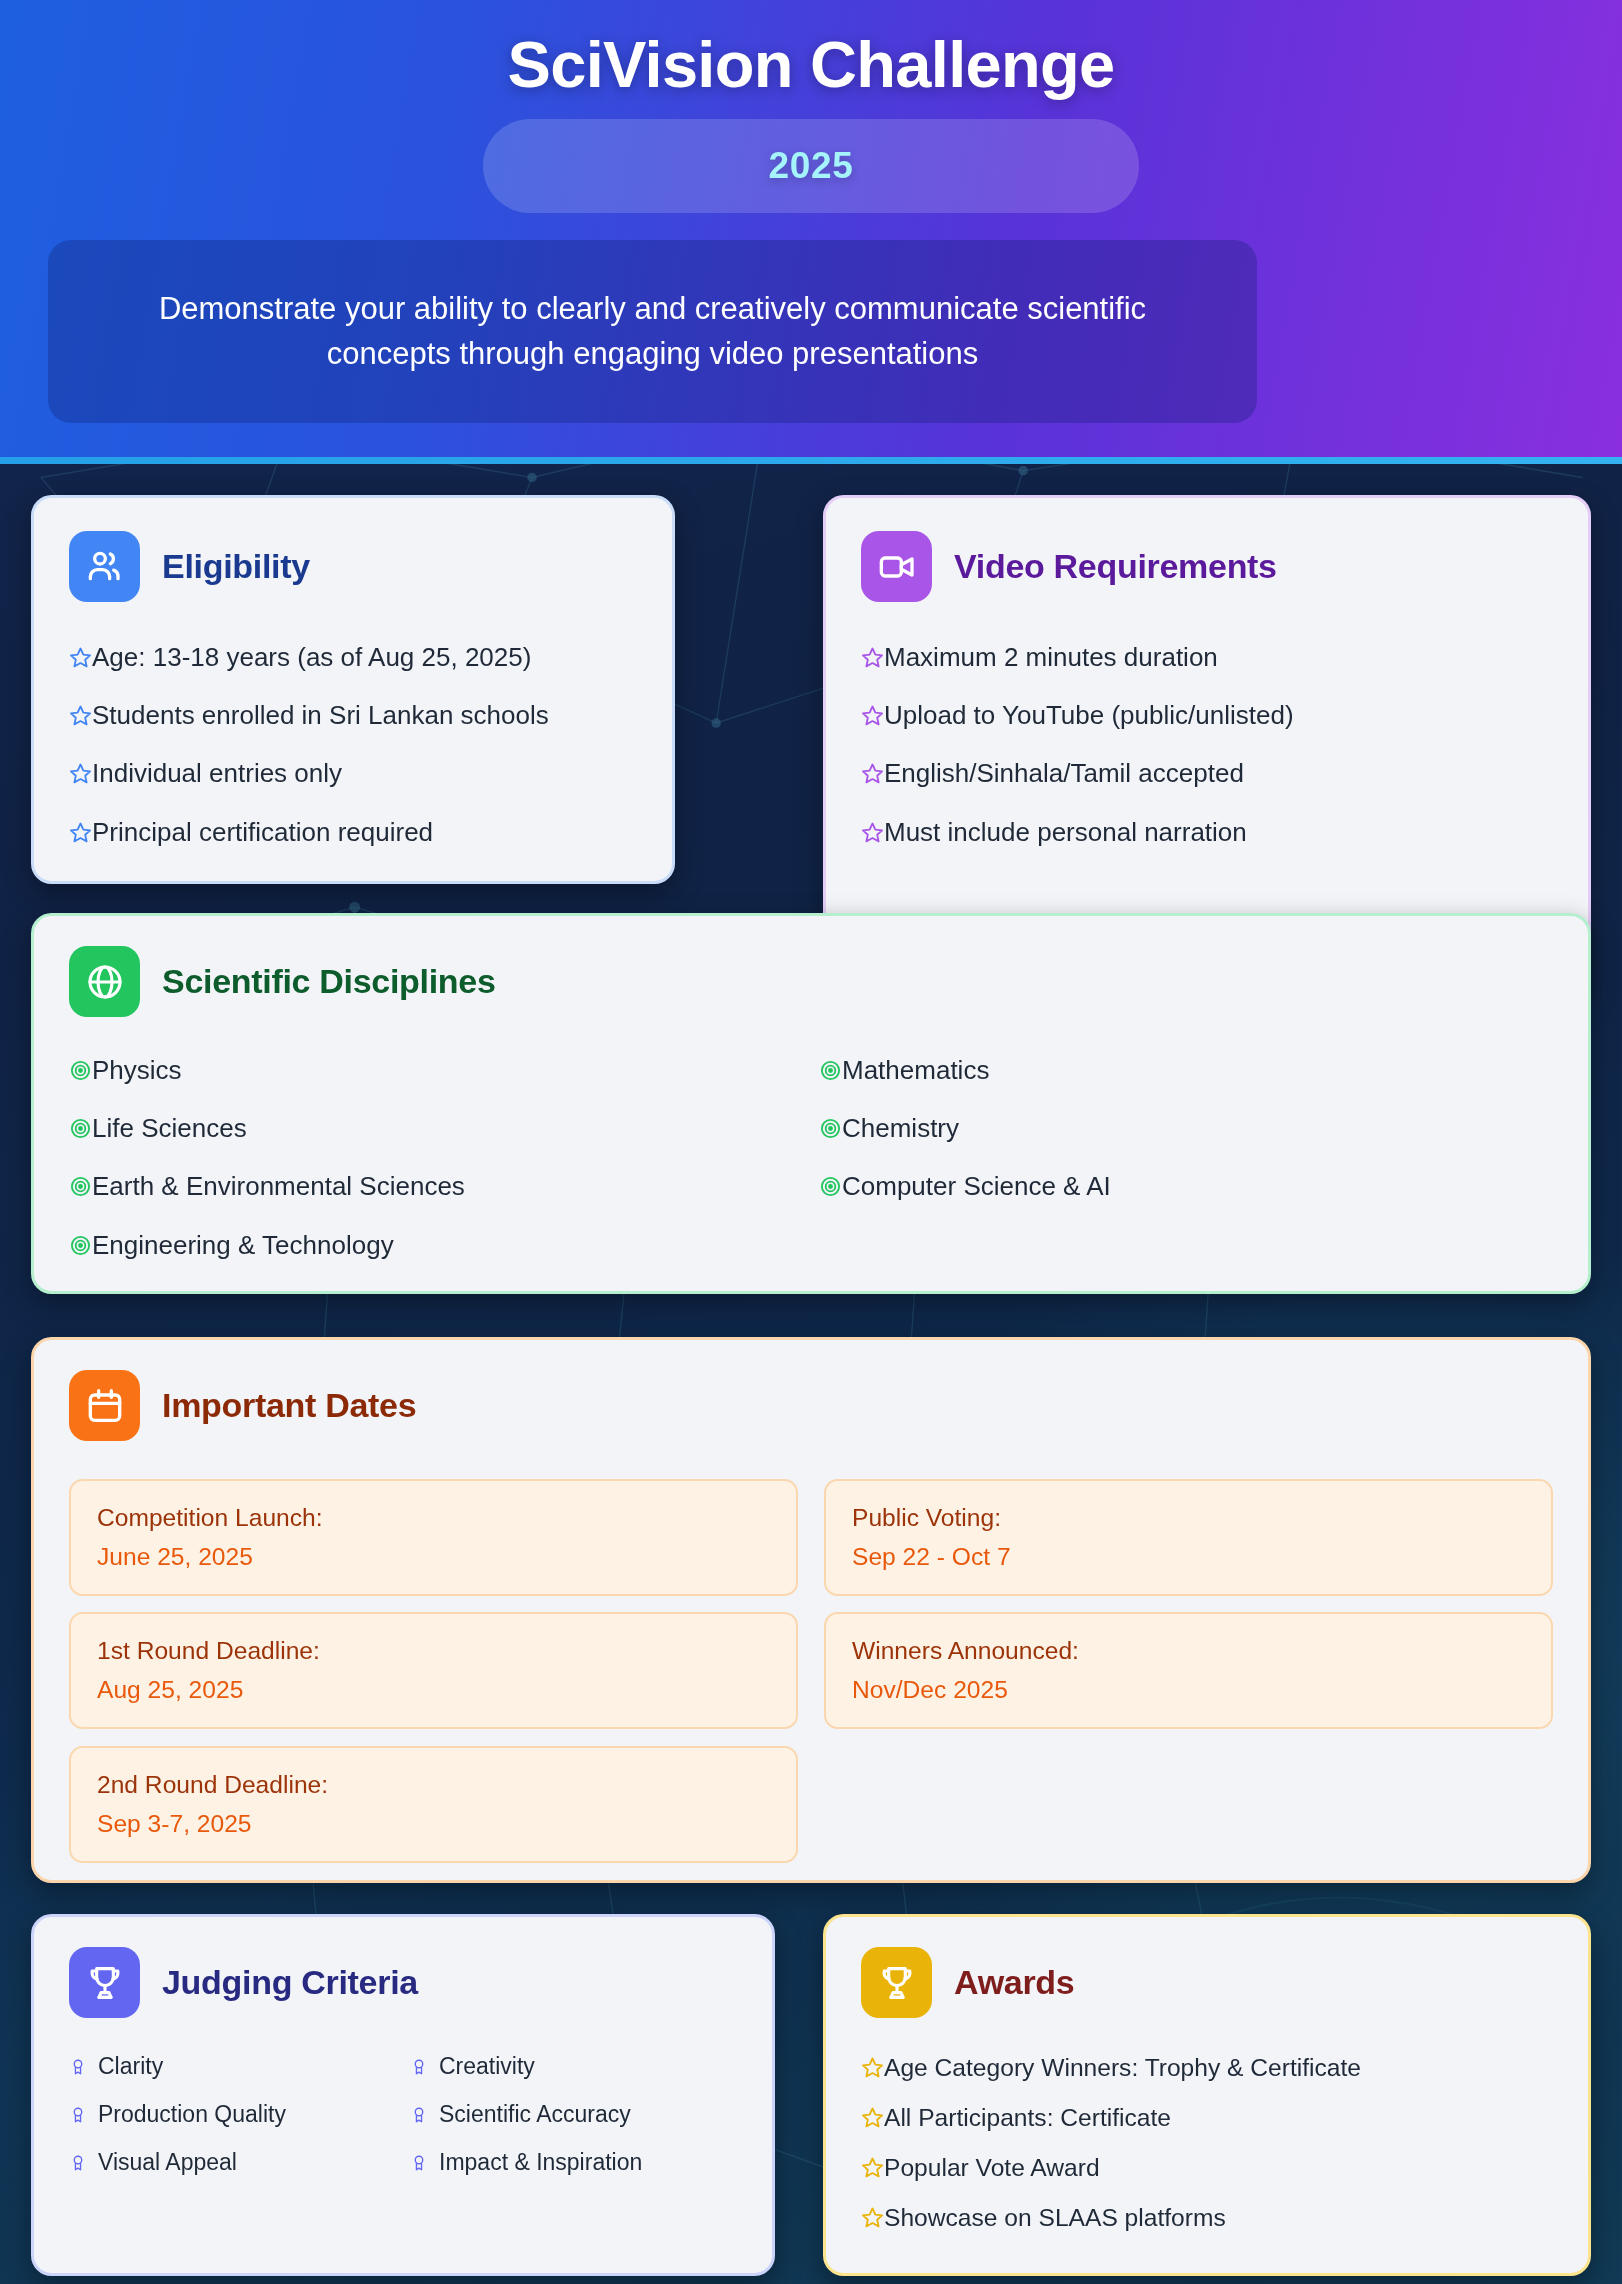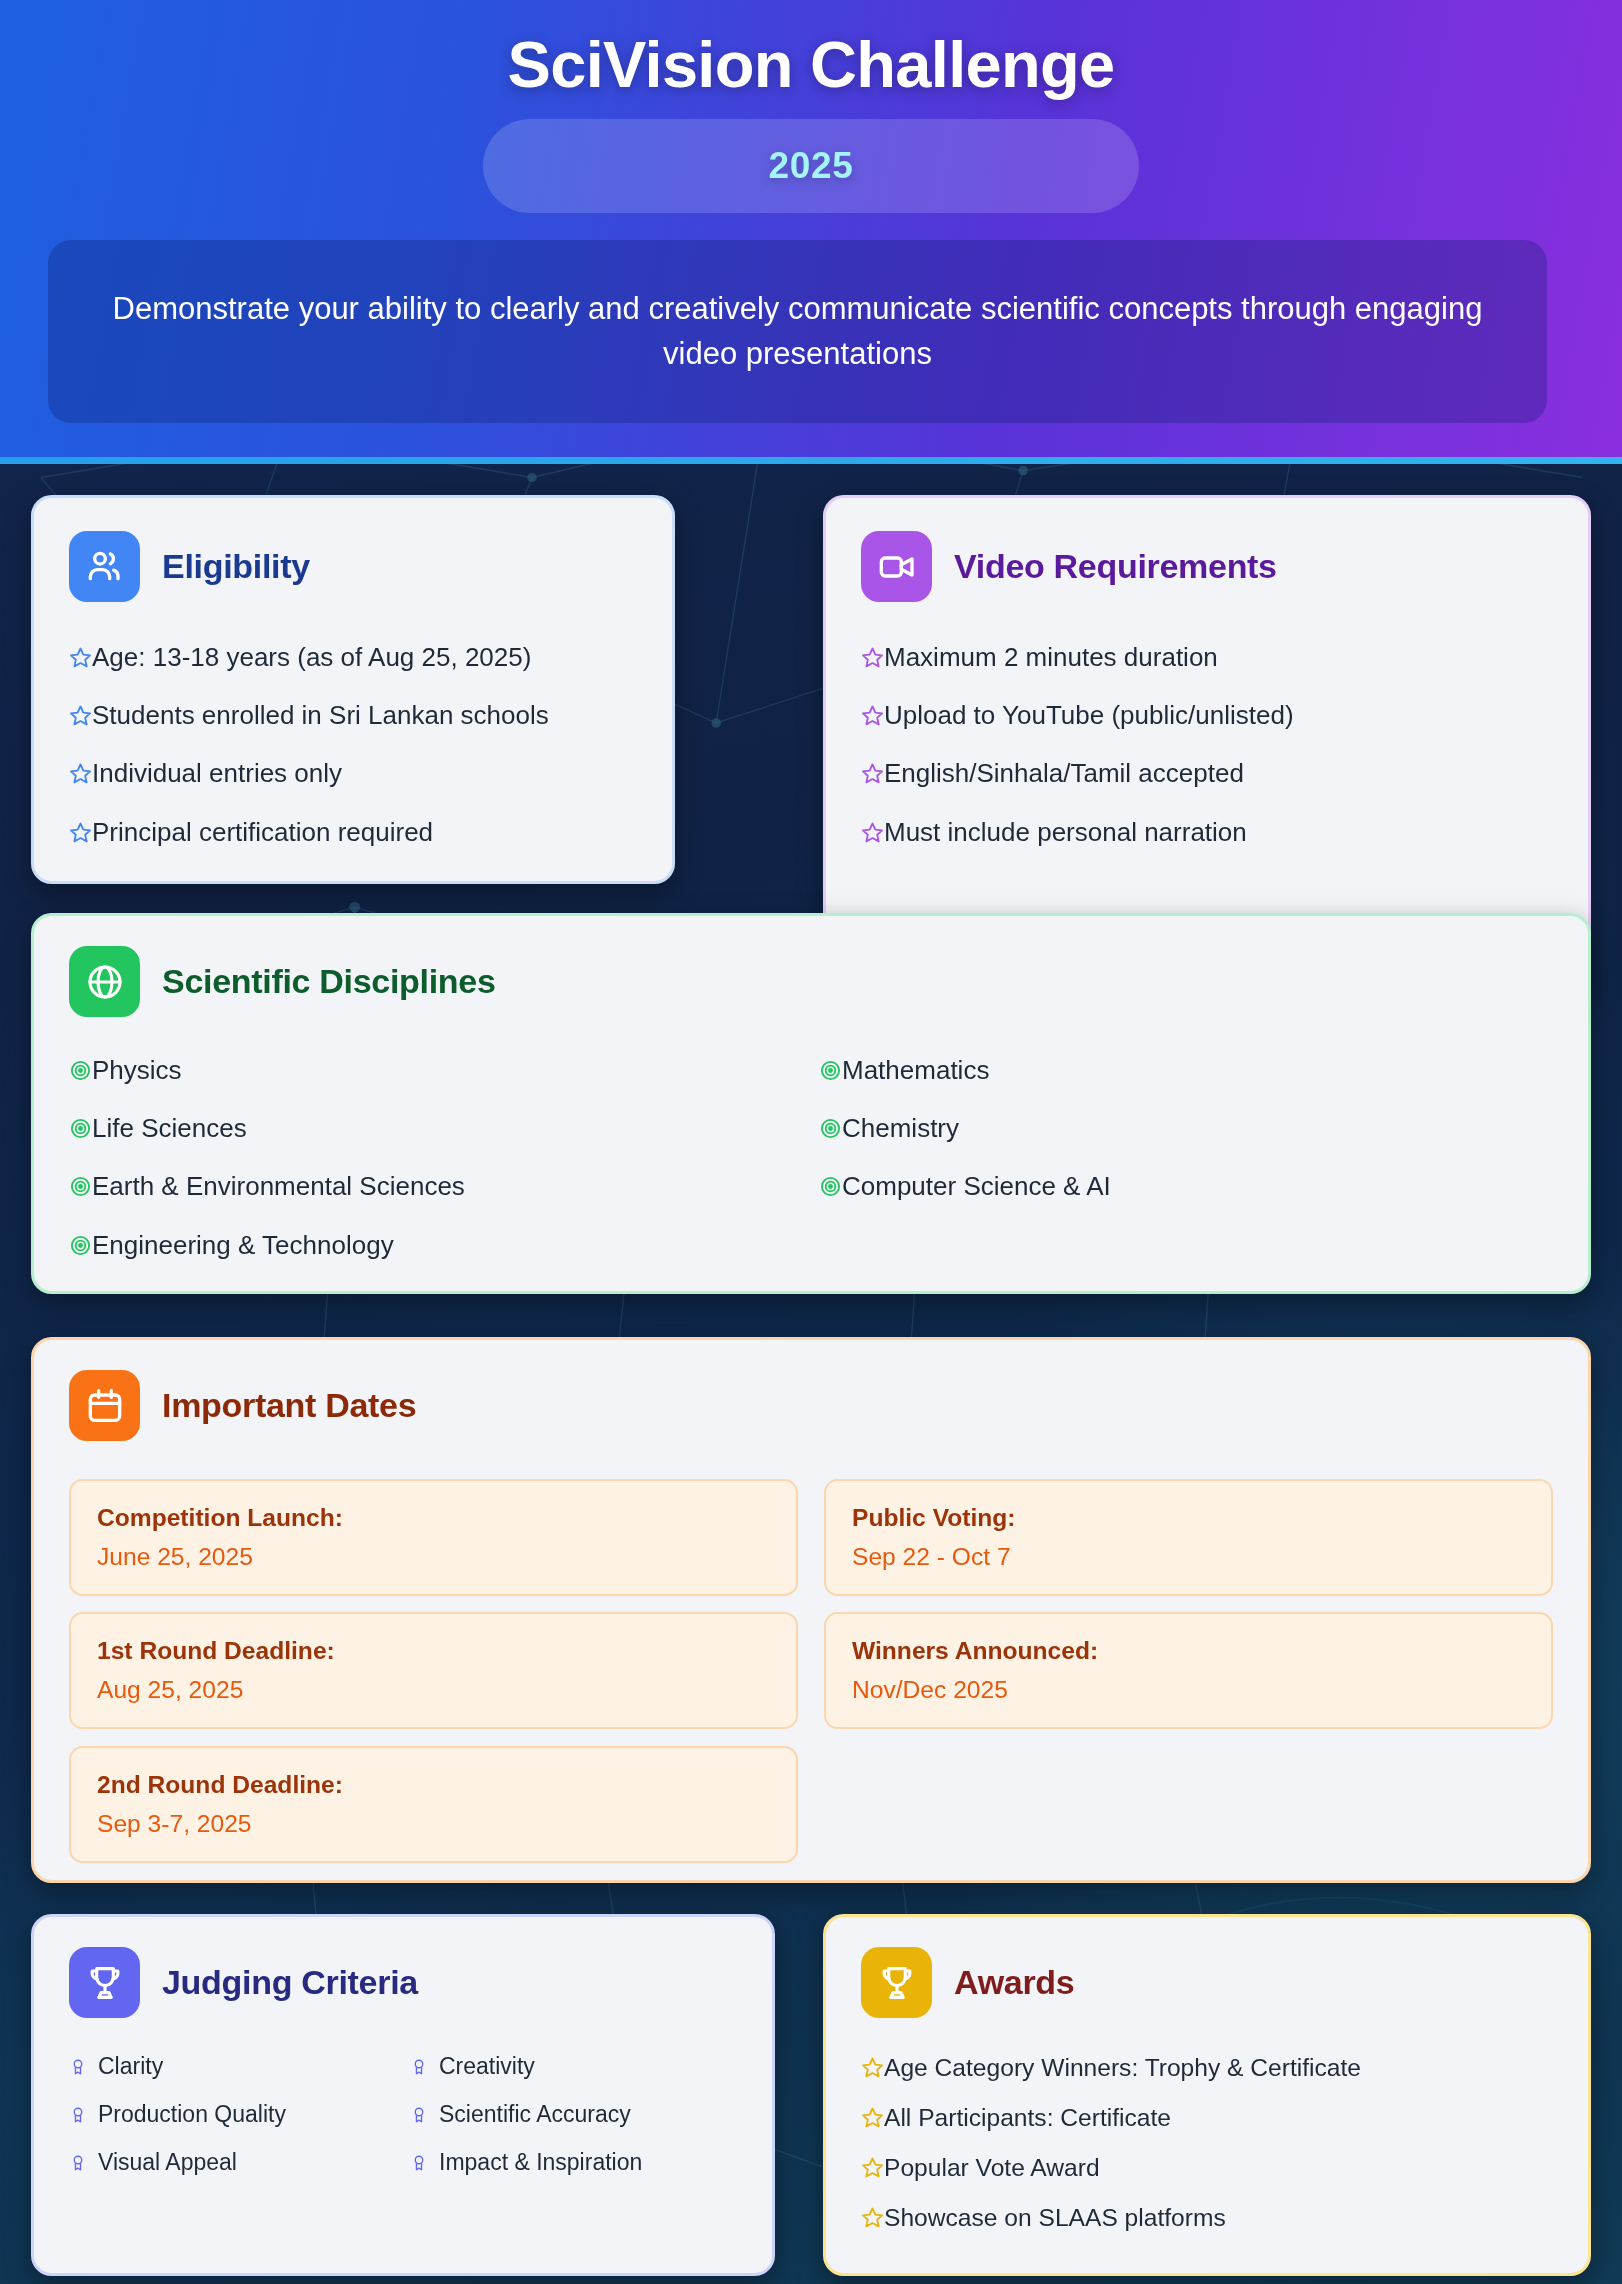--- a/index.html
+++ b/index.html
@@ -70,21 +70,21 @@
     font-size: 37px;
     font-weight: 800;
     color: #a6f4fb;
     letter-spacing: 0.7px;
     text-shadow: 0 2.7px 9.6px rgba(0,0,0,.22);
   }
 
   #subtitle-box {
     position: absolute;
     left: 48px; top: 240px;
-    width: 1499px; height: 183px;
+    width: 1209px; height: 183px;
     border-radius: 23px;
     background: rgba(13,31,110,.30);
     display: flex;
     align-items: center;
     justify-content: center;
     text-align: center;
     padding: 0 61px;
   }
   #subtitle-text {
     font-size: 31px;
@@ -190,21 +190,21 @@
   }
   .date-box {
     background: #fdf2e4;
     border: 2px solid #fad7ae;
     border-radius: 13.6px;
     padding: 23px 26px;
     min-height: 97px;
   }
   .date-label {
     font-size: 24.6px;
-    font-weight: 700;
+    font-weight: 400;
     color: #9c3309;
     margin-bottom: 11px;
   }
   .date-value {
     font-size: 24.6px;
     font-weight: 500;
     color: #e8590c;
   }
   .date-spacer { visibility: hidden; }
 

